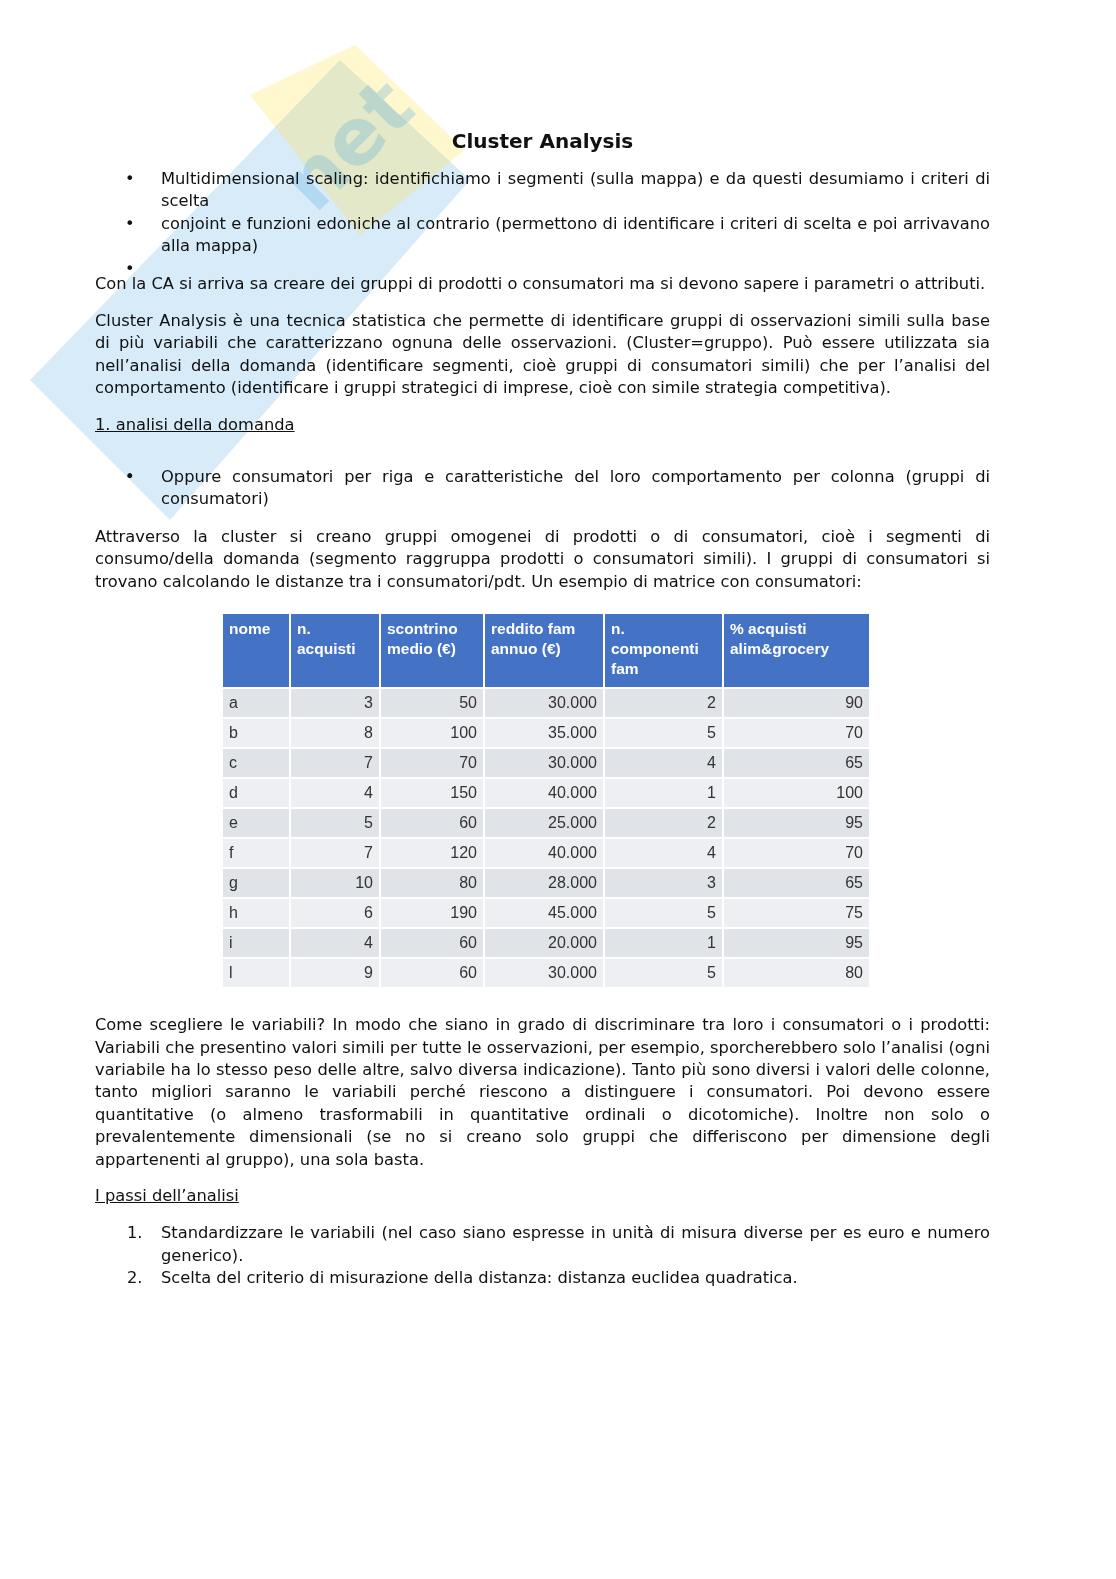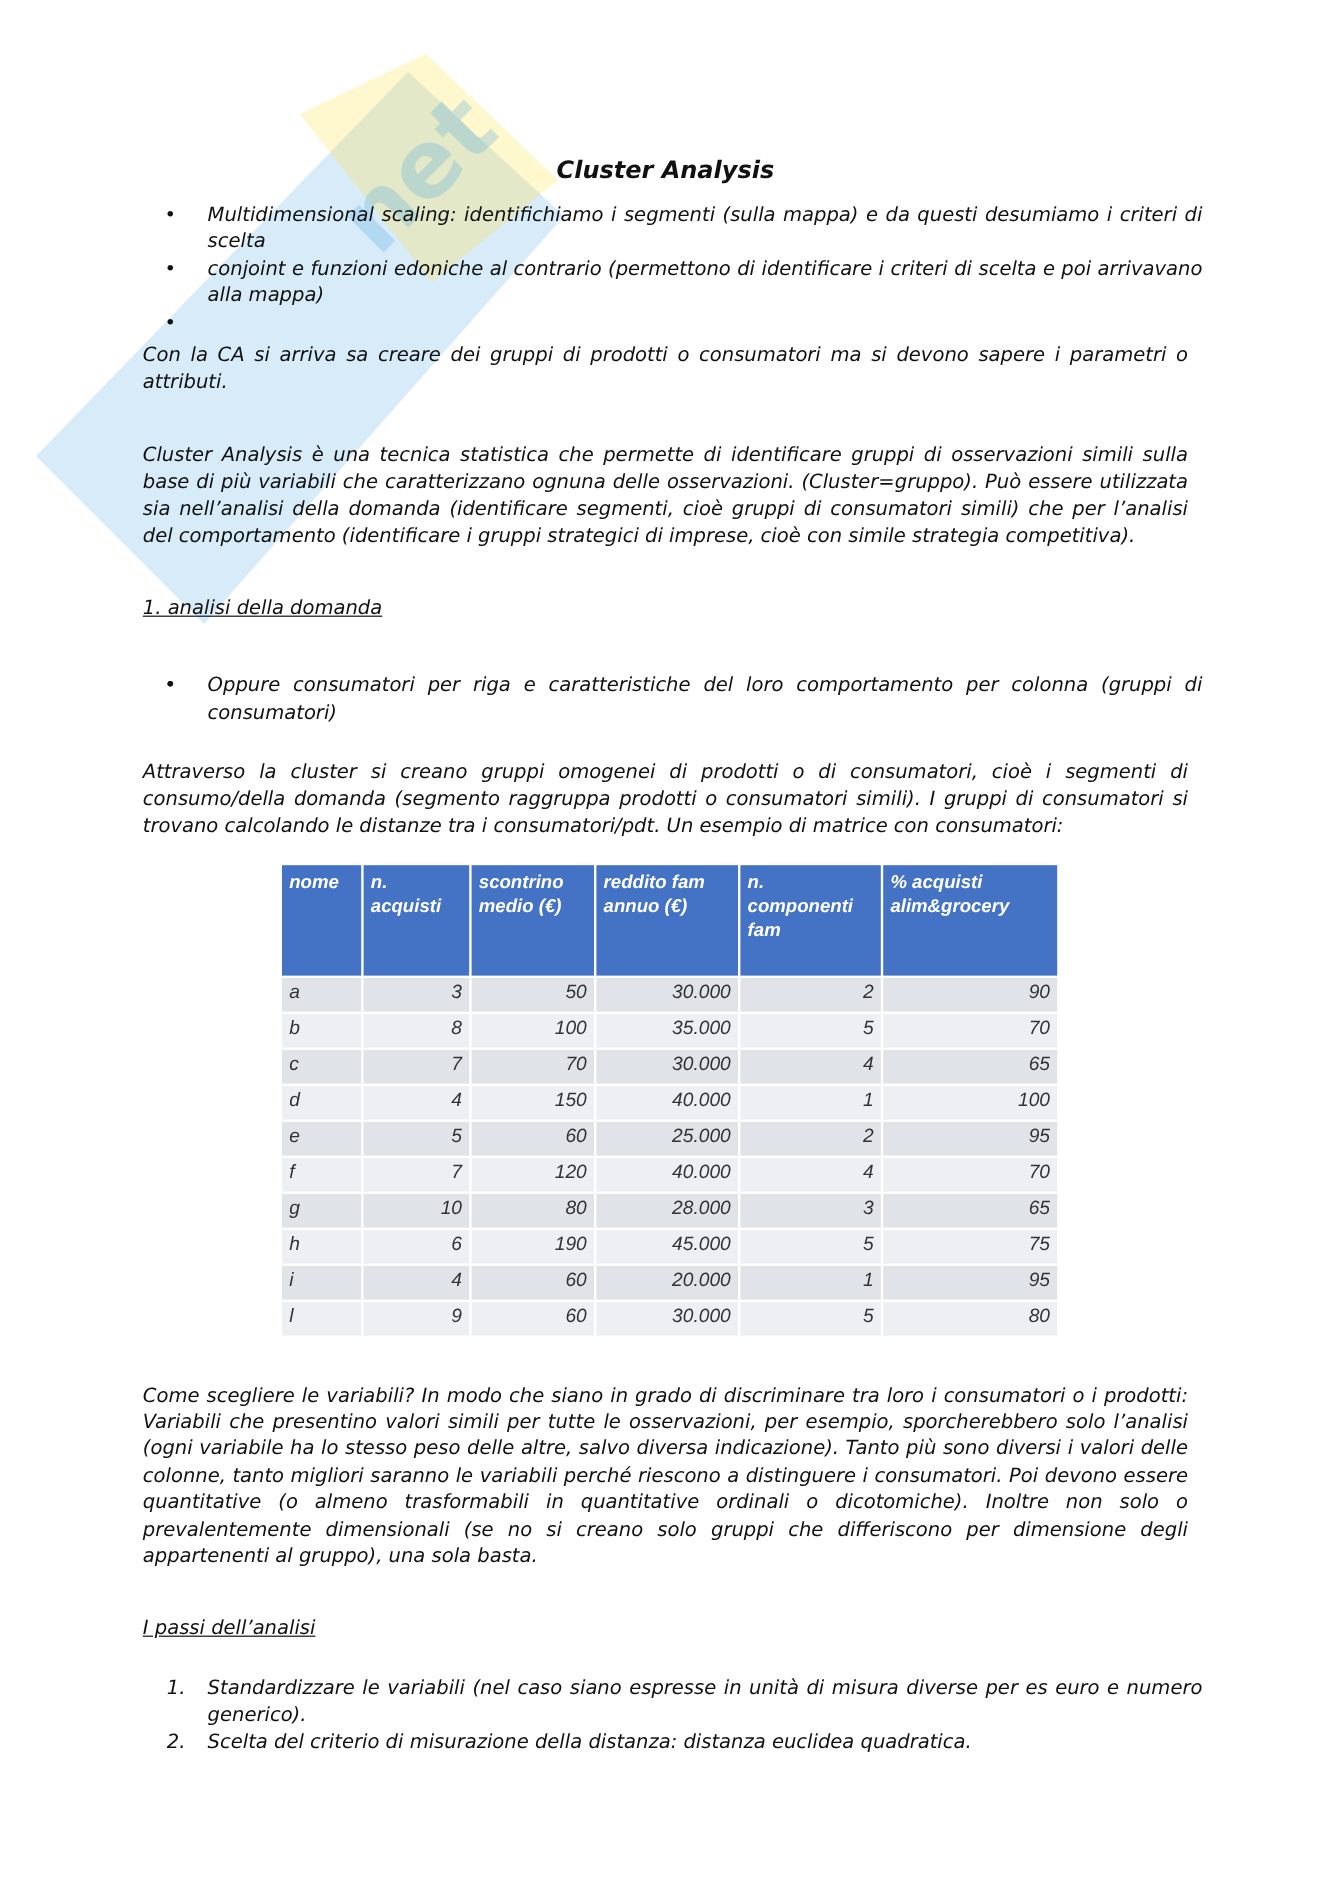--- a/index.html
+++ b/index.html
@@ -1,32 +1,32 @@
 <!DOCTYPE html>
 <html><head>
 <meta charset="utf-8">
 <style>
   html, body { margin:0; padding:0; background:#ffffff; }
   body { width:1116px; height:1579px; position:relative; overflow:hidden;
          font-family:"DejaVu Sans", sans-serif; color:#111; }
   .watermark { position:absolute; left:0; top:0; width:520px; height:560px; pointer-events:none; }
-  .page { position:absolute; left:107px; top:128px; width:895px; font-size:16.3px; line-height:22.4px;font-style:italic; }
+  .page { position:absolute; left:95px; top:128px; width:895px; font-size:16.3px; line-height:22.4px; }
   h1 { margin:0 0 14px 0; text-align:center; font-size:20px; font-weight:bold; line-height:26px; }
   ul.bullets, ol.steps { margin:0; padding:0; list-style:none; }
   ul.bullets li, ol.steps li { position:relative; padding-left:66px; text-align:justify; }
   ul.bullets li .mark { position:absolute; left:30px; top:0; }
   ol.steps li .mark { position:absolute; left:32px; top:0; }
-  p { margin:12px; text-align:justify; }
+  p { margin:0; text-align:justify; }
   .gap-s { height:14px; }
   .gap-m { height:15px; }
   .u { text-decoration:underline; }
   .table-wrap { margin:19px 0 0 126px; }
   table { border-collapse:separate; border-spacing:2px; font-family:"Liberation Sans", sans-serif; }
   th { background:#4472C4; color:#fff; font-weight:bold; font-size:15.5px; line-height:20px;
-       text-align:left; vertical-align:top; padding:5px 6px 0 6px; height:92px; box-sizing:border-box; }
+       text-align:left; vertical-align:top; padding:5px 6px 0 6px; height:73px; box-sizing:border-box; }
   td { font-size:16px; height:28px; padding:0 6px; color:#333; }
   tr.odd td { background:#E0E3E8; }
   tr.even td { background:#EEEFF2; }
   td.num { text-align:right; }
   td.name { text-align:left; }
 </style>
 </head>
 <body>
 
 <svg class="watermark" viewBox="0 0 520 560">

